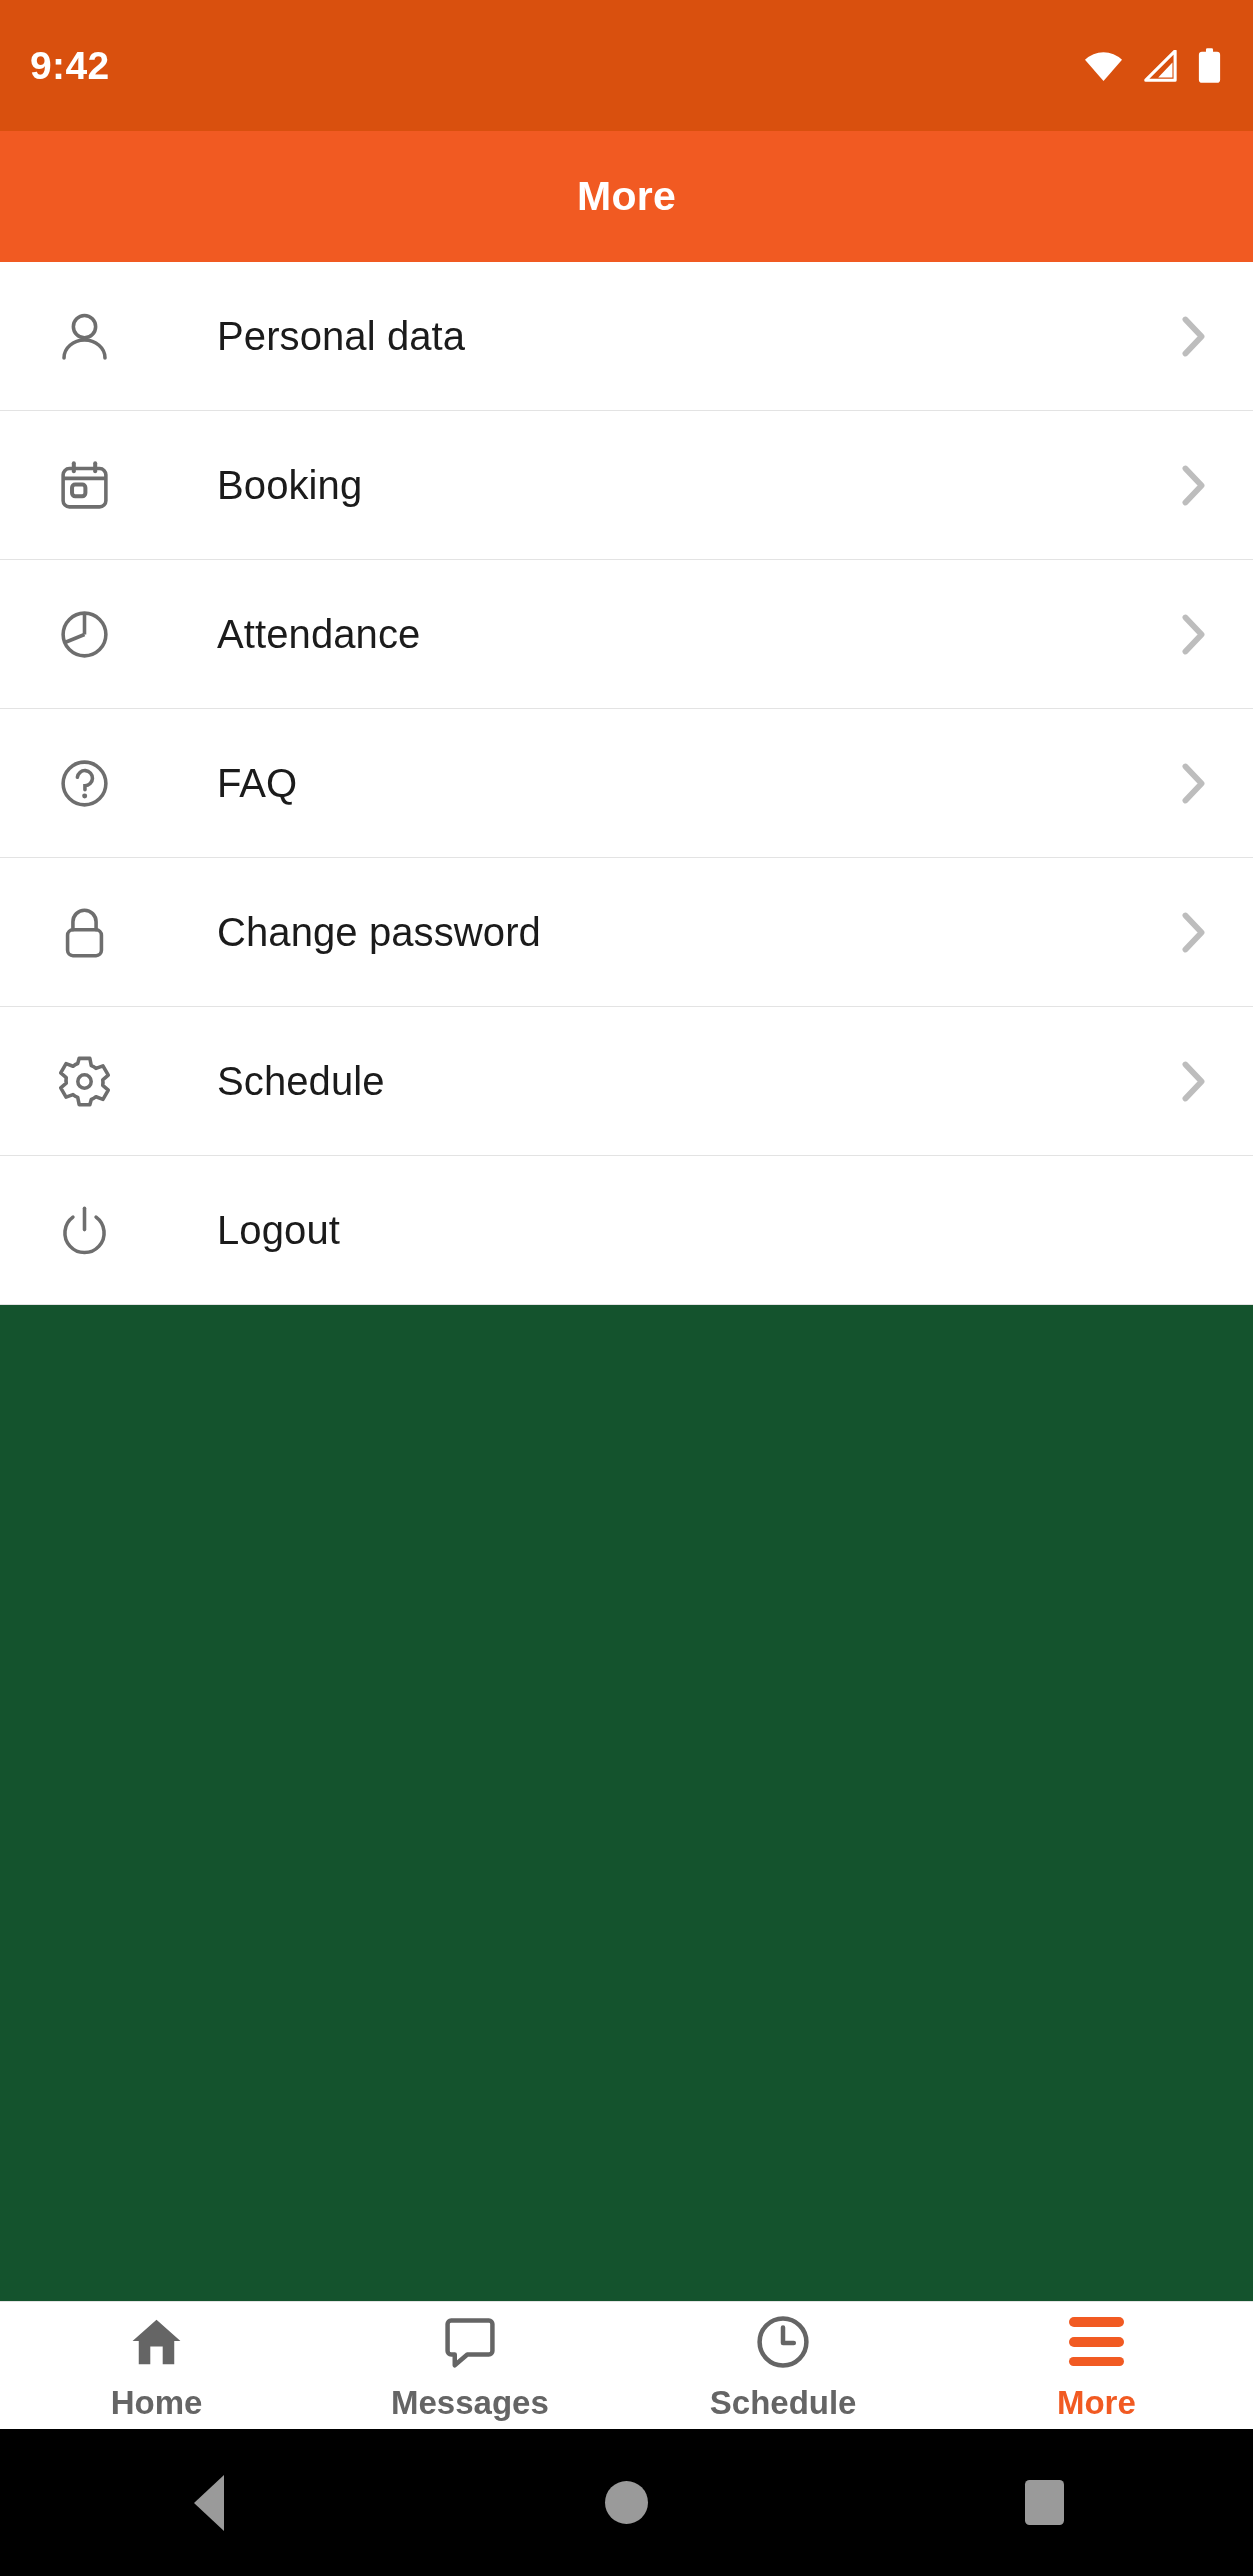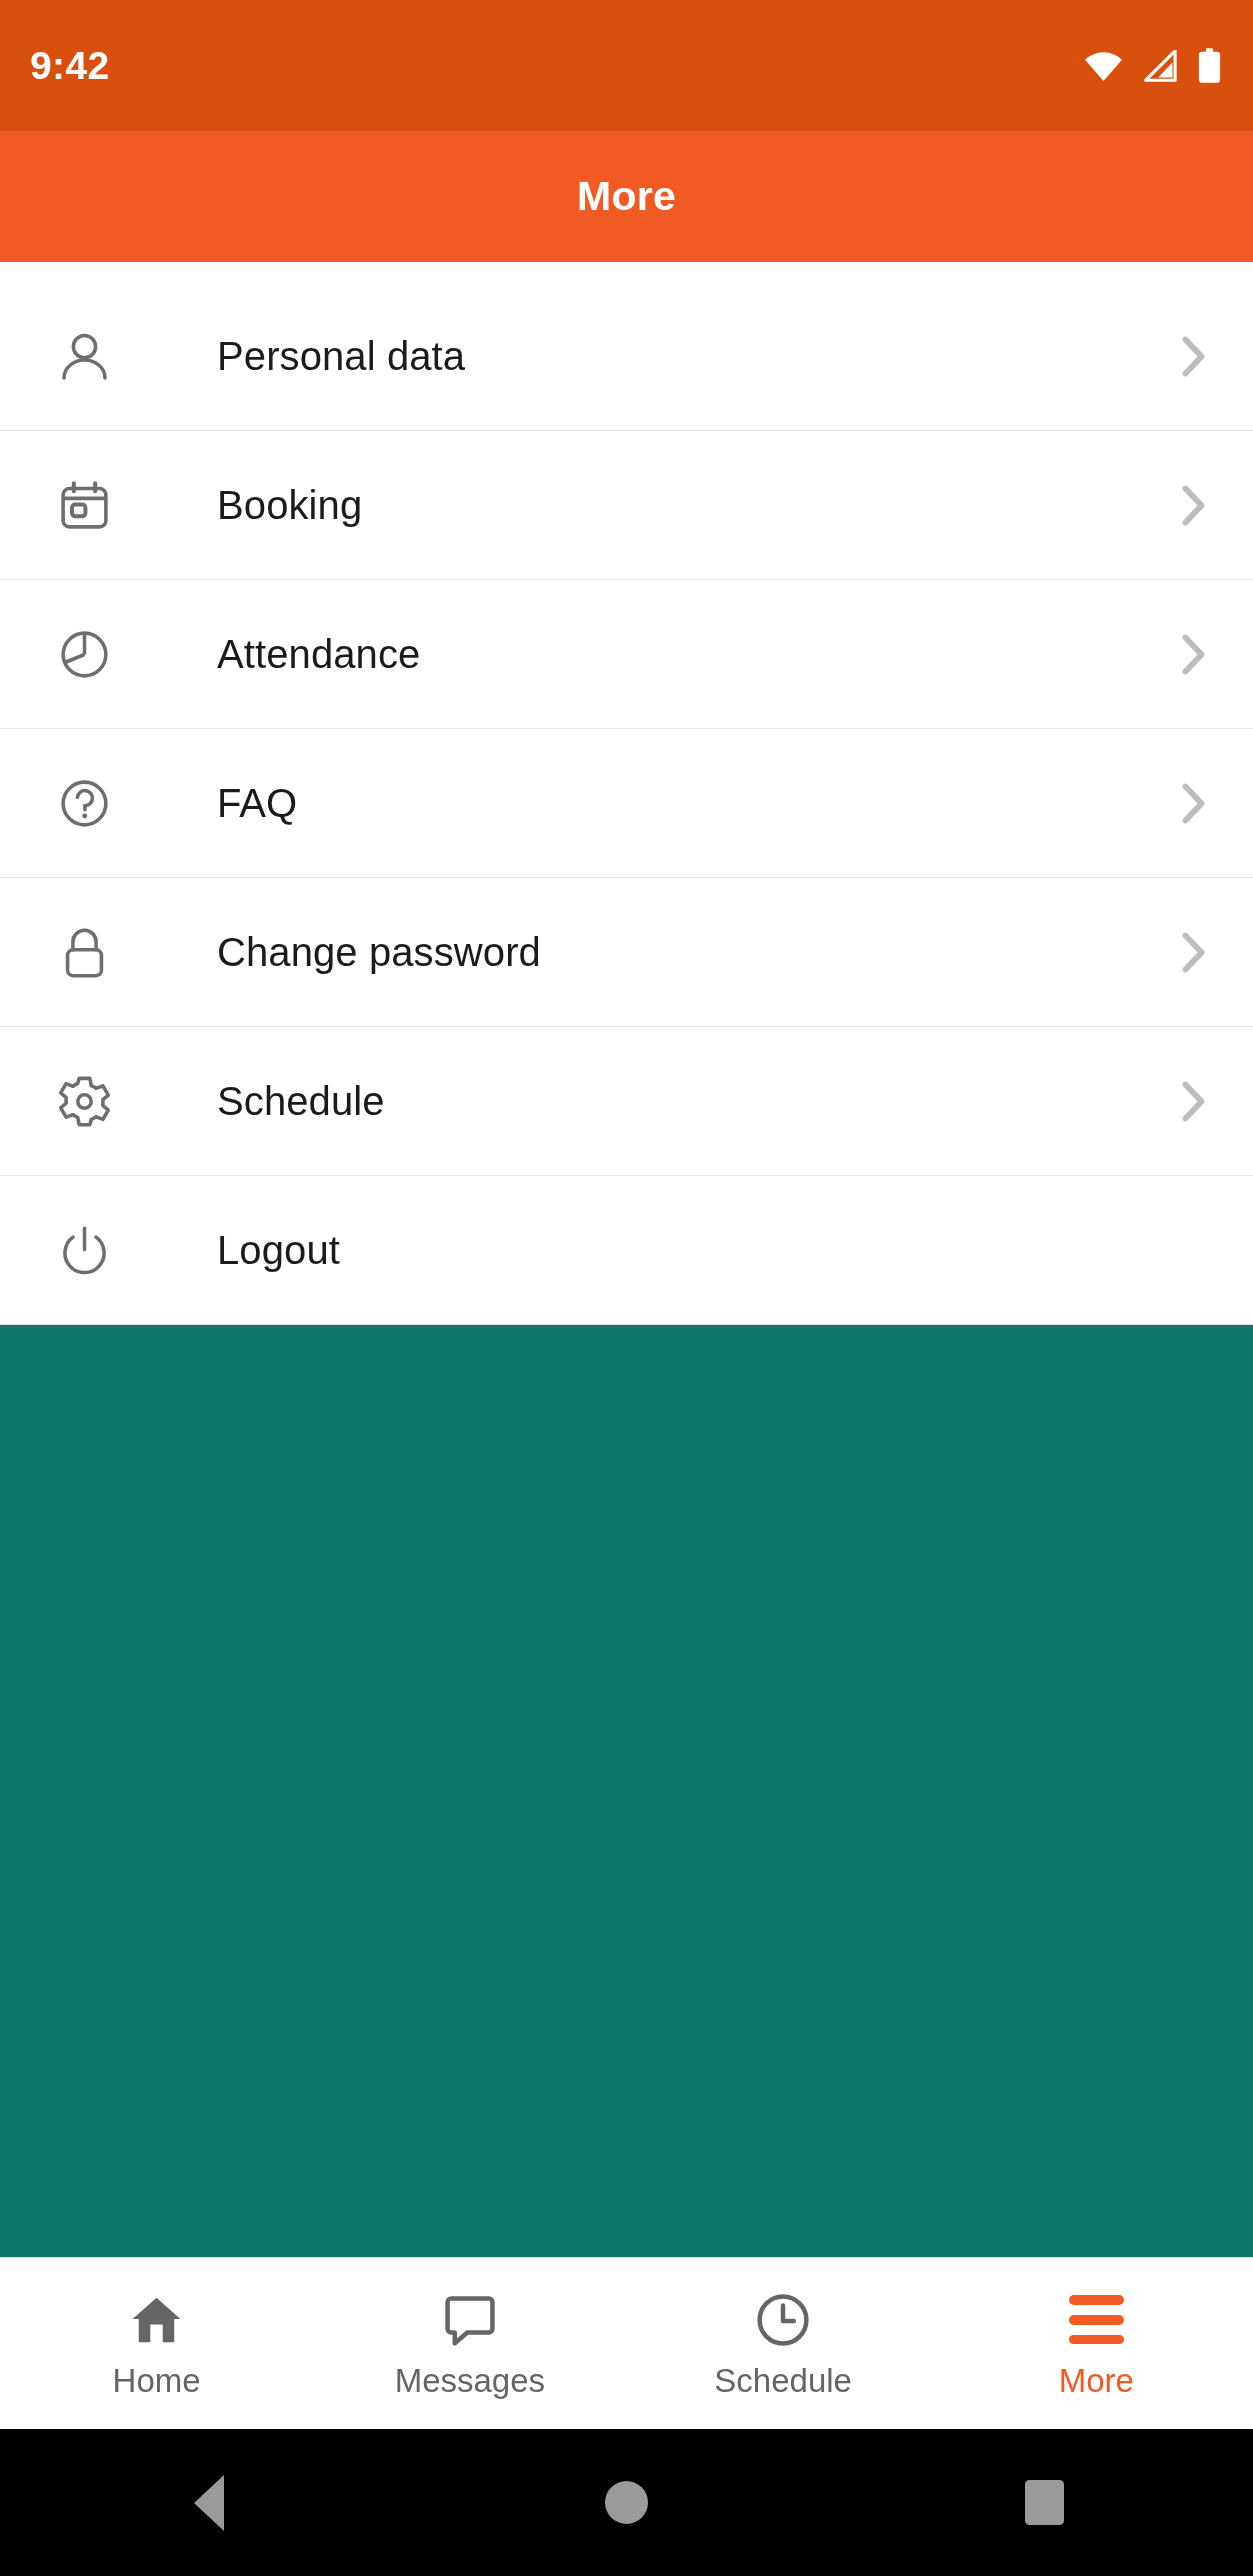--- a/index.html
+++ b/index.html
@@ -58,23 +58,22 @@
     color: #ffffff;
     font-size: 41px;
     font-weight: bold;
     letter-spacing: 0.3px;
     line-height: 1;
   }
 
   
   .menu-list {
     flex: 1 1 auto;
-    background: #0f766e;
+    background: #14532d;
     overflow: hidden;
-    margin-top: 20px;
   }
   .menu-row {
     height: 149px;
     display: flex;
     align-items: center;
     padding-left: 49px;
     padding-right: 39px;
     border-bottom: 1.8px solid #e3e3e3;
     background: #ffffff;
   }
@@ -101,26 +100,27 @@
     align-items: center;
     justify-content: center;
     color: #bdbdbd;
   }
   .menu-row-chevron svg { display: block; }
 
   .list-filler { background: #ffffff; }
 
   
   .tab-bar {
-    height: 172px;
+    height: 128px;
     background: #ffffff;
     border-top: 1.8px solid #e3e3e3;
     display: flex;
     align-items: stretch;
     flex: 0 0 auto;
+    font-weight: bold;
   }
   .tab-item {
     flex: 1 1 0;
     display: flex;
     flex-direction: column;
     align-items: center;
     justify-content: center;
     gap: 14.3px;
     color: #656565;
   }

